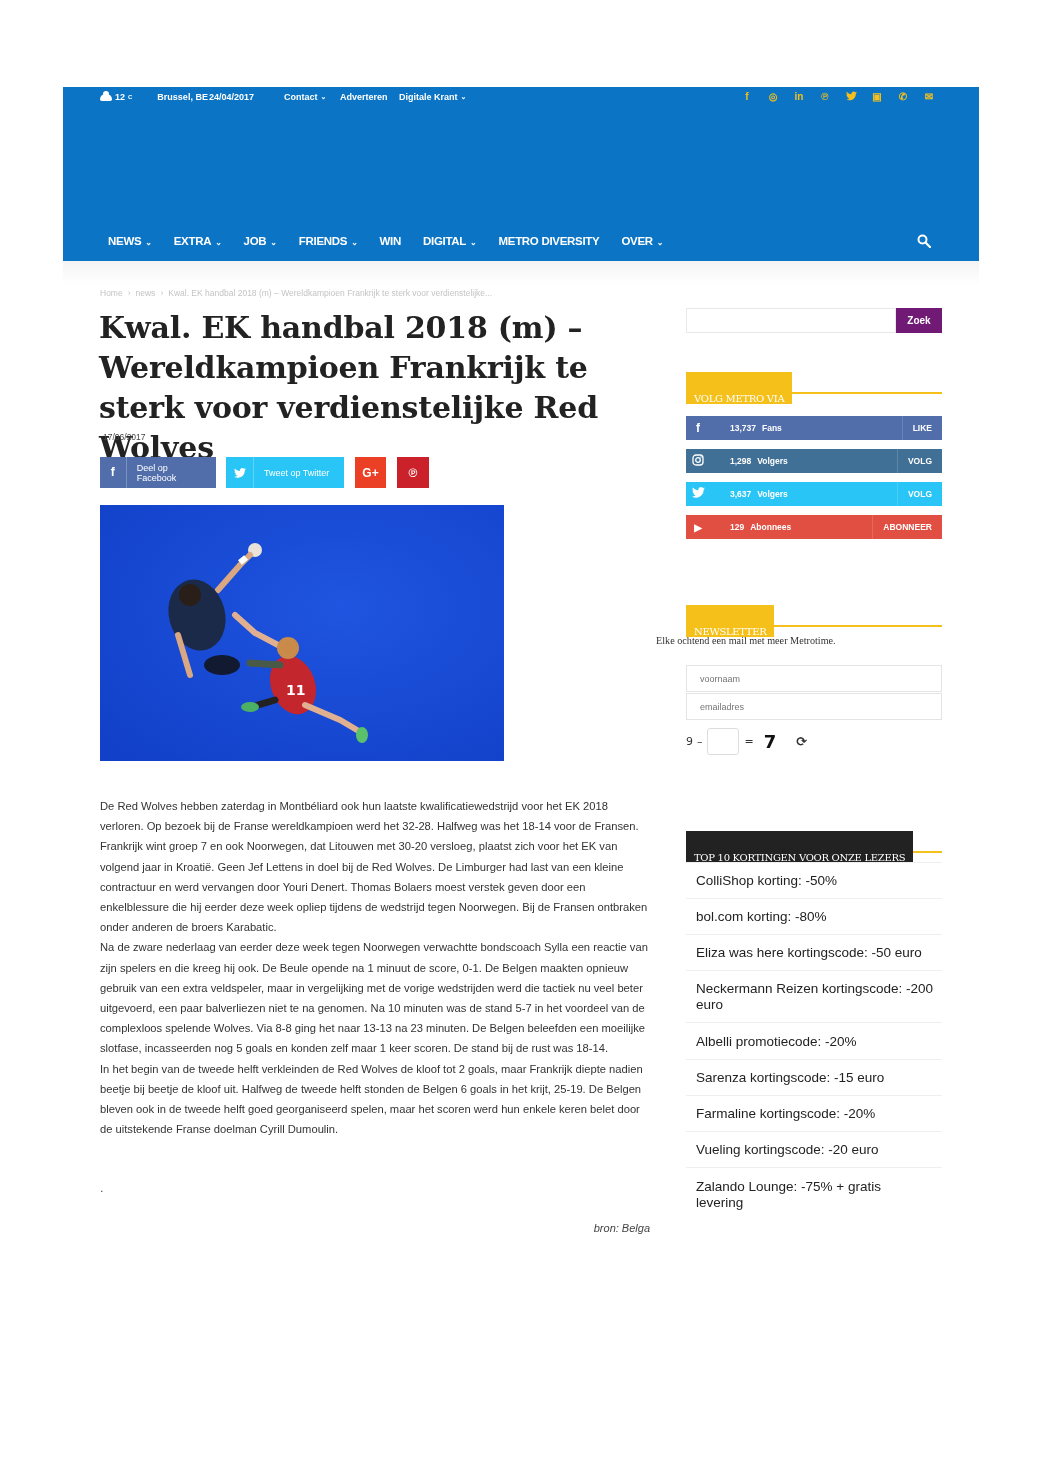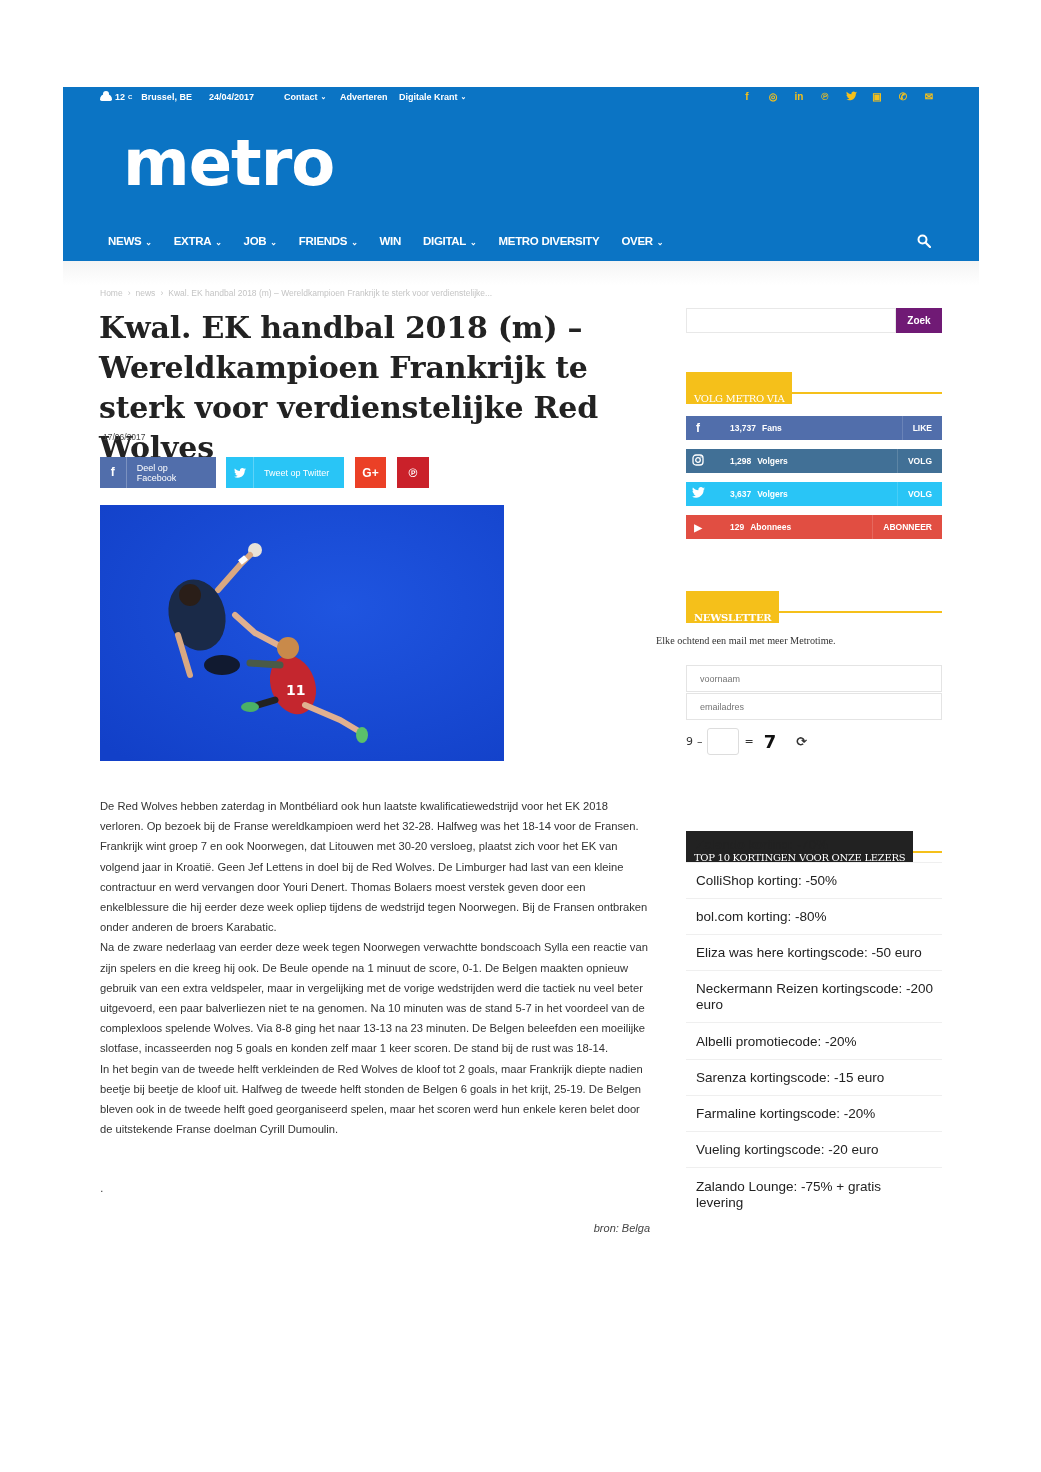--- a/index.html
+++ b/index.html
@@ -69,21 +69,21 @@
 </style>
 </head>
 <body>
 
 <div class="header">
   <div class="topbar">
     <div class="item" style="left:37px;">
       <span class="cloud"></span>
       <span>12</span>
         <sup>C</sup>
-      <span style="margin-left:6px;">Brussel, BE</span>
+      <span style="margin-left:22px;">Brussel, BE</span>
     </div>
     <div class="item" style="left:146px;">
       <span>24/04/2017</span>
     </div>
     <div class="item" style="left:221px;">
       <span>Contact</span>
       <span style="font-size:7px;">⌄</span>
     </div>
     <div class="item" style="left:277px;">
       <span>Adverteren</span>
@@ -101,21 +101,20 @@
         <svg width="11" height="10" viewBox="0 0 24 20">
             <path fill="#F5C01A" d="M24 2.4c-.9.4-1.8.7-2.8.8 1-.6 1.8-1.6 2.2-2.7-1 .6-2 1-3.1 1.2C19.3.7 18 0 16.6 0c-2.7 0-4.9 2.2-4.9 4.9 0 .4 0 .8.1 1.1C7.7 5.8 4.1 3.9 1.7.9c-.4.7-.7 1.6-.7 2.5 0 1.7.9 3.2 2.2 4.1-.8 0-1.6-.2-2.2-.6v.1c0 2.4 1.7 4.4 3.9 4.8-.4.1-.8.2-1.3.2-.3 0-.6 0-.9-.1.6 2 2.4 3.4 4.6 3.4-1.7 1.3-3.8 2.1-6.1 2.1-.4 0-.8 0-1.2-.1 2.2 1.4 4.8 2.2 7.5 2.2 9.1 0 14-7.5 14-14v-.6c1-.7 1.8-1.6 2.5-2.5z"></path>
           </svg>
       </span>
       <span>▣</span>
       <span>✆</span>
       <span>✉</span>
     </div>
   </div>
 
-  <div class="logo">metro</div>
 
   <div class="mainnav">
     <div class="nav-item"><span>NEWS</span><span class="chev">⌄</span></div>
     <div class="nav-item"><span>EXTRA</span><span class="chev">⌄</span></div>
     <div class="nav-item"><span>JOB</span><span class="chev">⌄</span></div>
     <div class="nav-item"><span>FRIENDS</span><span class="chev">⌄</span></div>
     <div class="nav-item"><span>WIN</span></div>
     <div class="nav-item"><span>DIGITAL</span><span class="chev">⌄</span></div>
     <div class="nav-item"><span>METRO DIVERSITY</span></div>
     <div class="nav-item"><span>OVER</span><span class="chev">⌄</span></div>
@@ -230,21 +229,21 @@
   <span class="unit">Volgers</span>
   <span class="act">VOLG</span>
 </div>
 <div class="social-row" style="top:515px; background:#E14E42;">
   <span class="sic" style="font-size:10px;">▶</span>
   <span class="cnt">129</span>
   <span class="unit">Abonnees</span>
   <span class="act">ABONNEER</span>
 </div>
 
-<div class="block-title" style="top:591px;font-weight:bold;">
+<div class="block-title" style="top:605px;">
   <span>NEWSLETTER</span>
 </div>
 <div class="nl-desc">Elke ochtend een mail met meer Metrotime.</div>
 <input class="nl-input" style="top: 665px;" type="text" placeholder="voornaam">
 <input class="nl-input" style="top: 693px;" type="text" placeholder="emailadres">
 <div class="captcha">
   <span>9</span>
   <span style="margin-left:4px;">–</span>
   <input class="box" type="text" style="">
   <span>=</span>

